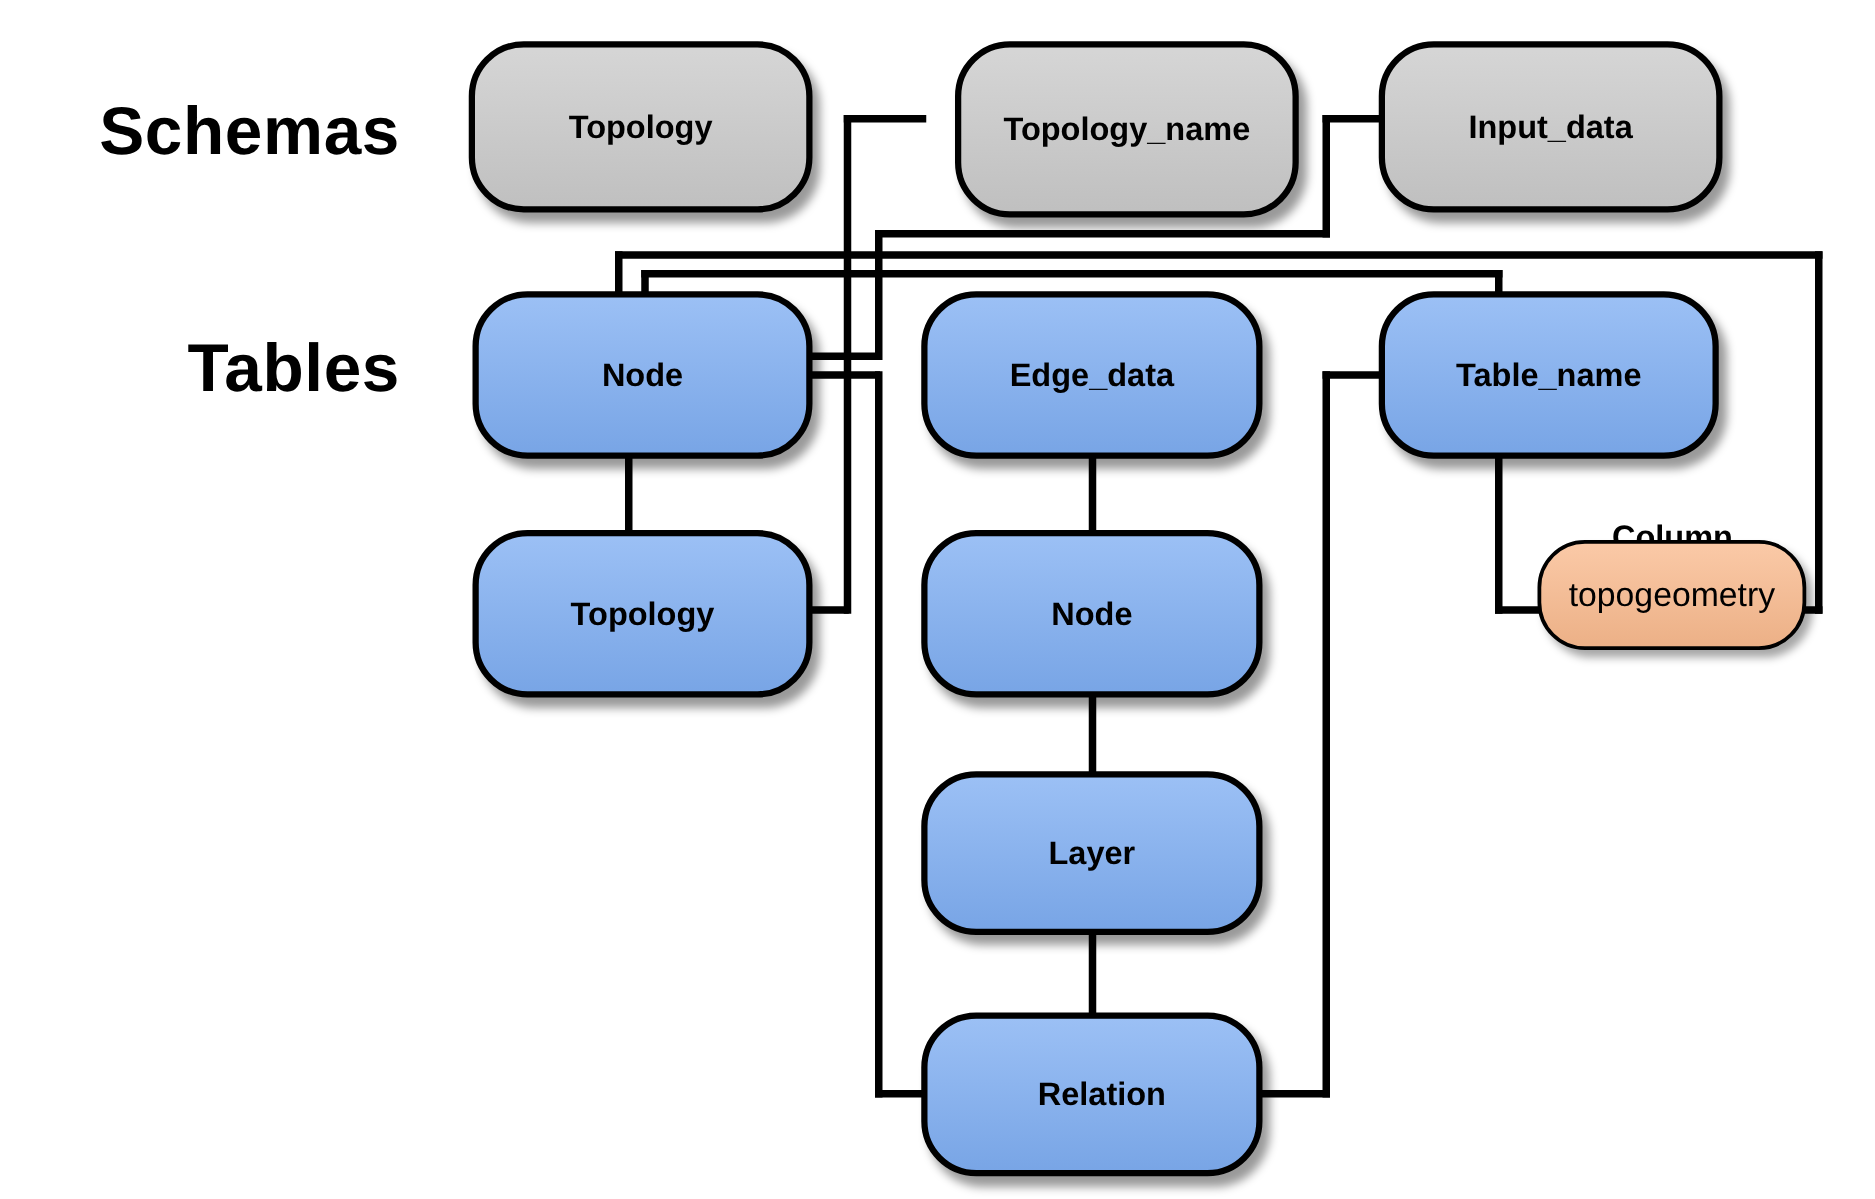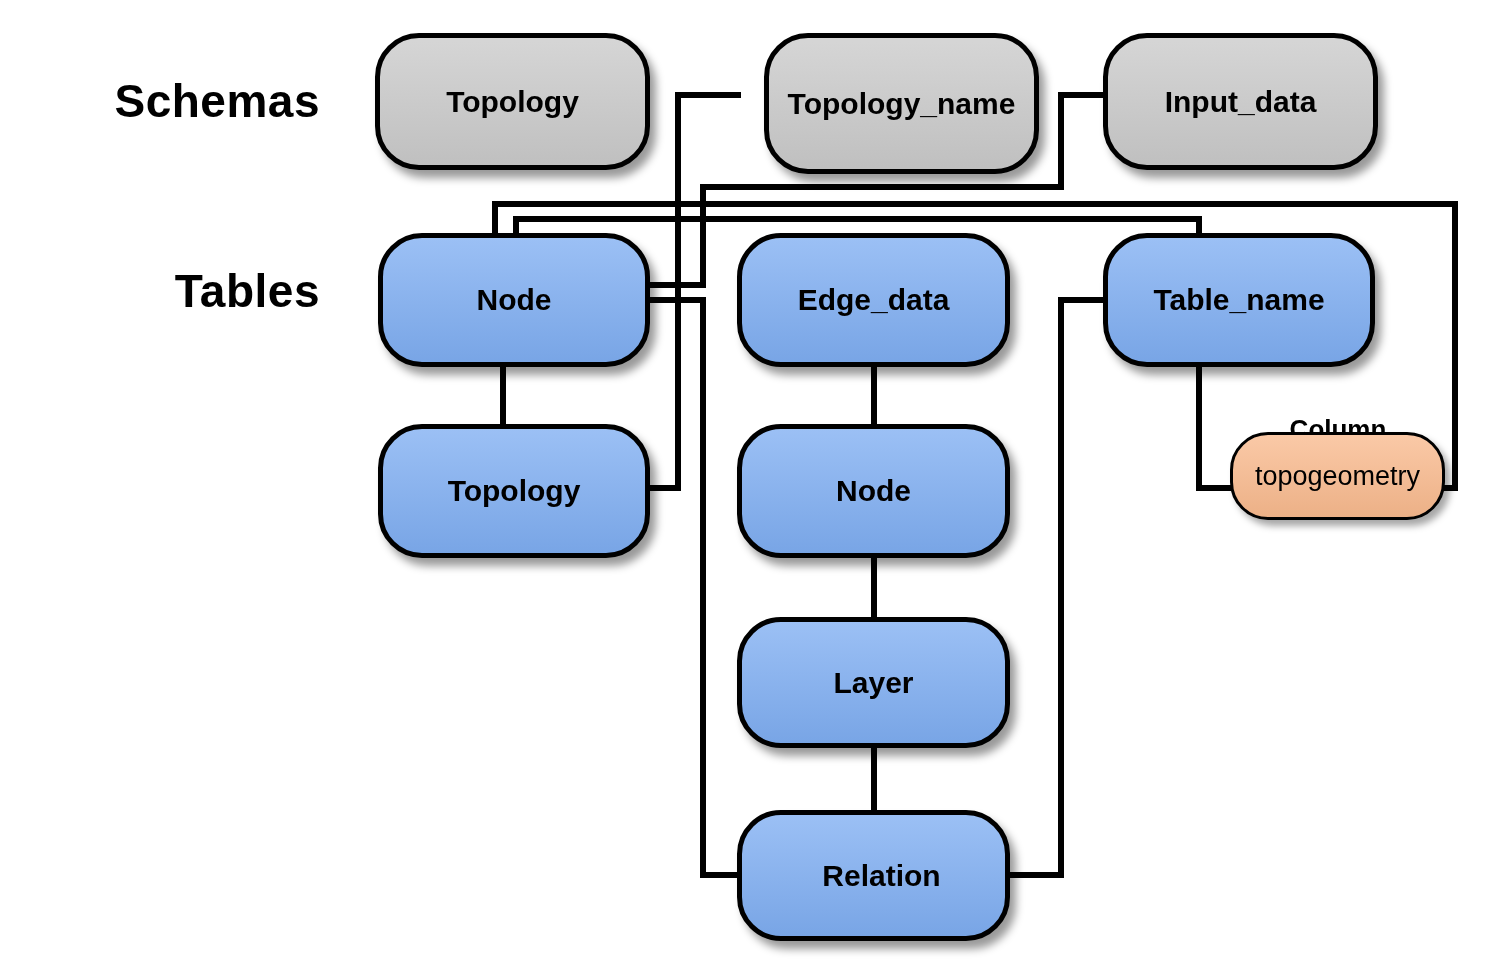--- a/index.html
+++ b/index.html
@@ -6,39 +6,39 @@
   #canvas {
     position:relative;
     width:1500px; height:959px;
     background:#ffffff;
     font-family:"Liberation Sans", sans-serif;
     overflow:hidden;
   }
   .section-label {
     position:absolute;
     font-weight:bold;
-    font-size:46px;
+    font-size:54px;
     color:#000;
     text-align:right;
     width:250px;
     letter-spacing:0.5px;
   }
   #label-schemas { left:70px; top:74px; }
   #label-tables  { left:70px; top:264px; }
 
   .box {
     position:absolute;
     box-sizing:border-box;
     border:5px solid #000;
     border-radius:44px;
     display:flex;
     align-items:center;
     justify-content:center;
     font-weight:bold;
-    font-size:30px;
+    font-size:26px;
     color:#000;
     box-shadow:6px 8px 8px rgba(0,0,0,0.40);
     background-image:linear-gradient(180deg, rgba(255,255,255,0.22), rgba(0,0,0,0.05));
   }
   .schema-box  { background-color:#CACACA; }
   .table-box   { background-color:#7FAEF2; }
   .column-box  {
     background-color:#F9BA8E;
     border-width:3px;
     border-radius:38px;

